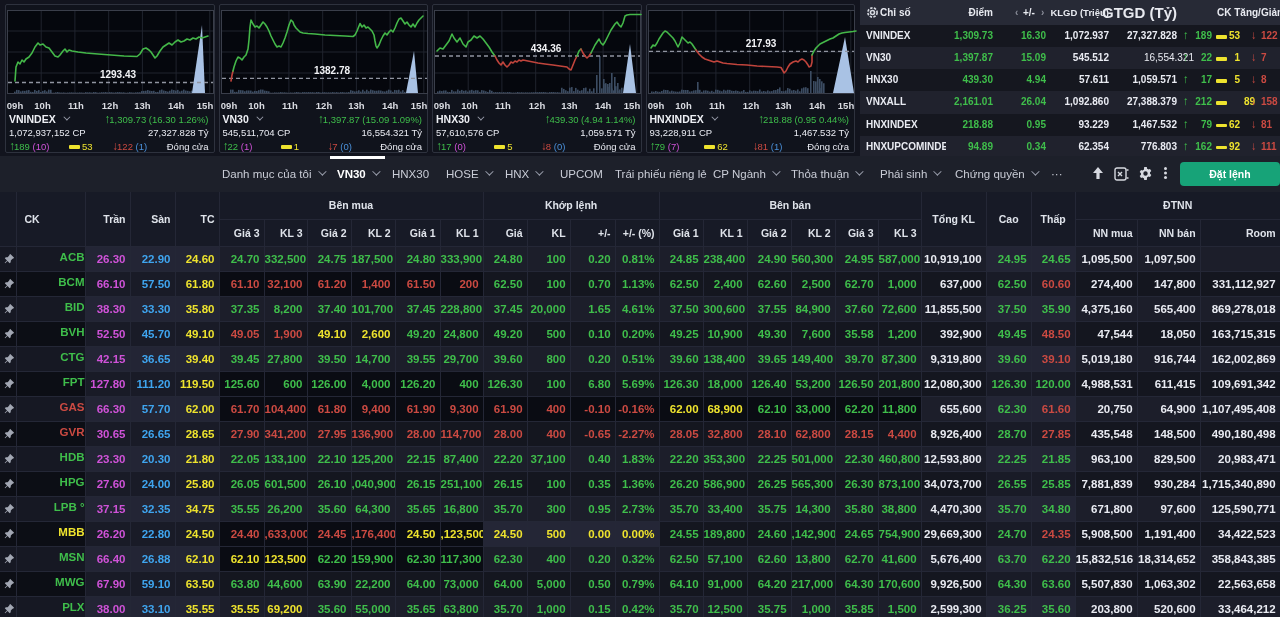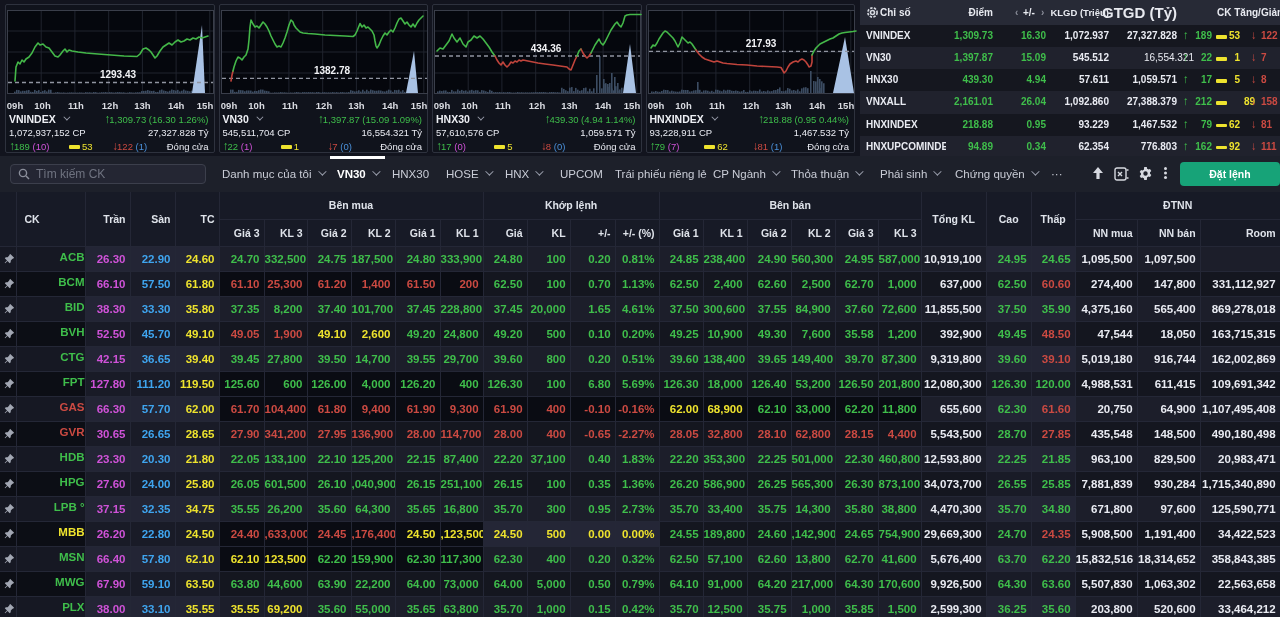--- a/index.html
+++ b/index.html
@@ -643,27 +643,20 @@
 <span class="w" style="right:103px;font-weight:bold">776.803</span>
 <span class="g" style="left:323px;font-weight:bold;font-size:11.5px;top:-1px">↑</span>
       <span class="g" style="right:68px;font-weight:bold">162</span>
 <span style="left:356px;top:10px;width:11px;height:3.5px;background:#eee32e;border-radius:1px"></span>
       <span class="y" style="right:40px;font-weight:bold">92</span>
 <span class="r" style="left:391px;font-weight:bold;font-size:11.5px;top:-1px">↓</span>
       <span class="r" style="left:401px;font-weight:bold">111</span>
 </div>
 </div>
 <div class="toolbar">
-<div style="position:absolute;left:10px;top:8px;width:196px;height:20px;border:1px solid #3c3f4c;border-radius:4px;background:#242633">
-<svg width="12" height="12" style="position:absolute;left:7px;top:3px">
-        <circle cx="5" cy="5" r="3.6" fill="none" stroke="#8b8f9b" stroke-width="1.4"></circle>
-        <line x1="8" y1="8" x2="11" y2="11" stroke="#8b8f9b" stroke-width="1.4"></line>
-      </svg>
-<span style="position:absolute;left:25px;top:2px;color:#6f7380;font-size:12px">Tìm kiếm CK</span>
-    </div>
 <div class="tab" style="left:222px;">Danh mục của tôi<span class="chev"></span></div>
 <div class="tab" style="left:337px;color:#fff;font-weight:bold">VN30<span class="chev"></span></div>
 <div class="tab" style="left:392px;">HNX30</div>
 <div class="tab" style="left:446px;">HOSE<span class="chev"></span></div>
 <div class="tab" style="left:505px;">HNX<span class="chev"></span></div>
 <div class="tab" style="left:560px;">UPCOM</div>
 <div class="tab" style="left:615px;">Trái phiếu riêng lẻ</div>
 <div class="tab" style="left:713px;">CP Ngành<span class="chev"></span></div>
 <div class="tab" style="left:791px;">Thỏa thuận<span class="chev"></span></div>
 <div class="tab" style="left:880px;">Phái sinh<span class="chev"></span></div>
@@ -783,21 +776,21 @@
 </tr>
 <tr class="body even">
 <td class="pin ck"><svg width="11" height="11" viewBox="0 0 11 11">
             <path d="M6.3 0.9 L10.1 4.7 L9 5.8 L8.5 5.7 L6.8 7.4 L6.7 9.2 L5.7 10.2 L3.5 8 L1.2 10.3 L0.7 9.8 L3 7.5 L0.8 5.3 L1.8 4.3 L3.6 4.2 L5.3 2.5 L5.2 2 Z" fill="#a2a7b3"></path>
           </svg></td>
 <td class="ck g">BCM</td>
 <td class="band p">66.10</td>
         <td class="band c">57.50</td>
         <td class="band y">61.80</td>
 <td class="r fl">61.10</td>
-<td class="r fl">25,300</td>
+<td class="r fl">32,100</td>
 <td class="r fl">61.20</td>
 <td class="r fl">1,400</td>
 <td class="r fl">61.50</td>
 <td class="r fl">200</td>
 <td class="g">62.50</td>
 <td class="g">100</td>
 <td class="g">0.70</td>
 <td class="g">1.13%</td>
 <td class="g">62.50</td>
 <td class="g">2,400</td>
@@ -984,21 +977,21 @@
 <td class="r">28.00</td>
 <td class="r">400</td>
 <td class="r">-0.65</td>
 <td class="r">-2.27%</td>
 <td class="r">28.05</td>
 <td class="r">32,800</td>
 <td class="r">28.10</td>
 <td class="r">62,800</td>
 <td class="r">28.15</td>
 <td class="r">4,400</td>
-<td class="w">5,543,500</td>
+<td class="w">8,926,400</td>
 <td class="band g">28.70</td>
 <td class="band r">27.85</td>
 <td class="w">435,548</td>
         <td class="w">148,500</td>
         <td class="w">490,180,498</td>
 </tr>
 <tr class="body odd">
 <td class="pin ck"><svg width="11" height="11" viewBox="0 0 11 11">
             <path d="M6.3 0.9 L10.1 4.7 L9 5.8 L8.5 5.7 L6.8 7.4 L6.7 9.2 L5.7 10.2 L3.5 8 L1.2 10.3 L0.7 9.8 L3 7.5 L0.8 5.3 L1.8 4.3 L3.6 4.2 L5.3 2.5 L5.2 2 Z" fill="#a2a7b3"></path>
           </svg></td>
@@ -1121,21 +1114,21 @@
 <td class="w">5,908,500</td>
         <td class="w">1,191,400</td>
         <td class="w">34,422,523</td>
 </tr>
 <tr class="body odd">
 <td class="pin ck"><svg width="11" height="11" viewBox="0 0 11 11">
             <path d="M6.3 0.9 L10.1 4.7 L9 5.8 L8.5 5.7 L6.8 7.4 L6.7 9.2 L5.7 10.2 L3.5 8 L1.2 10.3 L0.7 9.8 L3 7.5 L0.8 5.3 L1.8 4.3 L3.6 4.2 L5.3 2.5 L5.2 2 Z" fill="#a2a7b3"></path>
           </svg></td>
 <td class="ck g">MSN</td>
 <td class="band p">66.40</td>
-        <td class="band c">57.80</td>
+        <td class="band c">26.88</td>
         <td class="band y">62.10</td>
 <td class="y fl">62.10</td>
 <td class="y fl">123,500</td>
 <td class="g fl">62.20</td>
 <td class="g fl">159,900</td>
 <td class="g fl">62.30</td>
 <td class="g fl">117,300</td>
 <td class="g">62.30</td>
 <td class="g">400</td>
 <td class="g">0.20</td>

